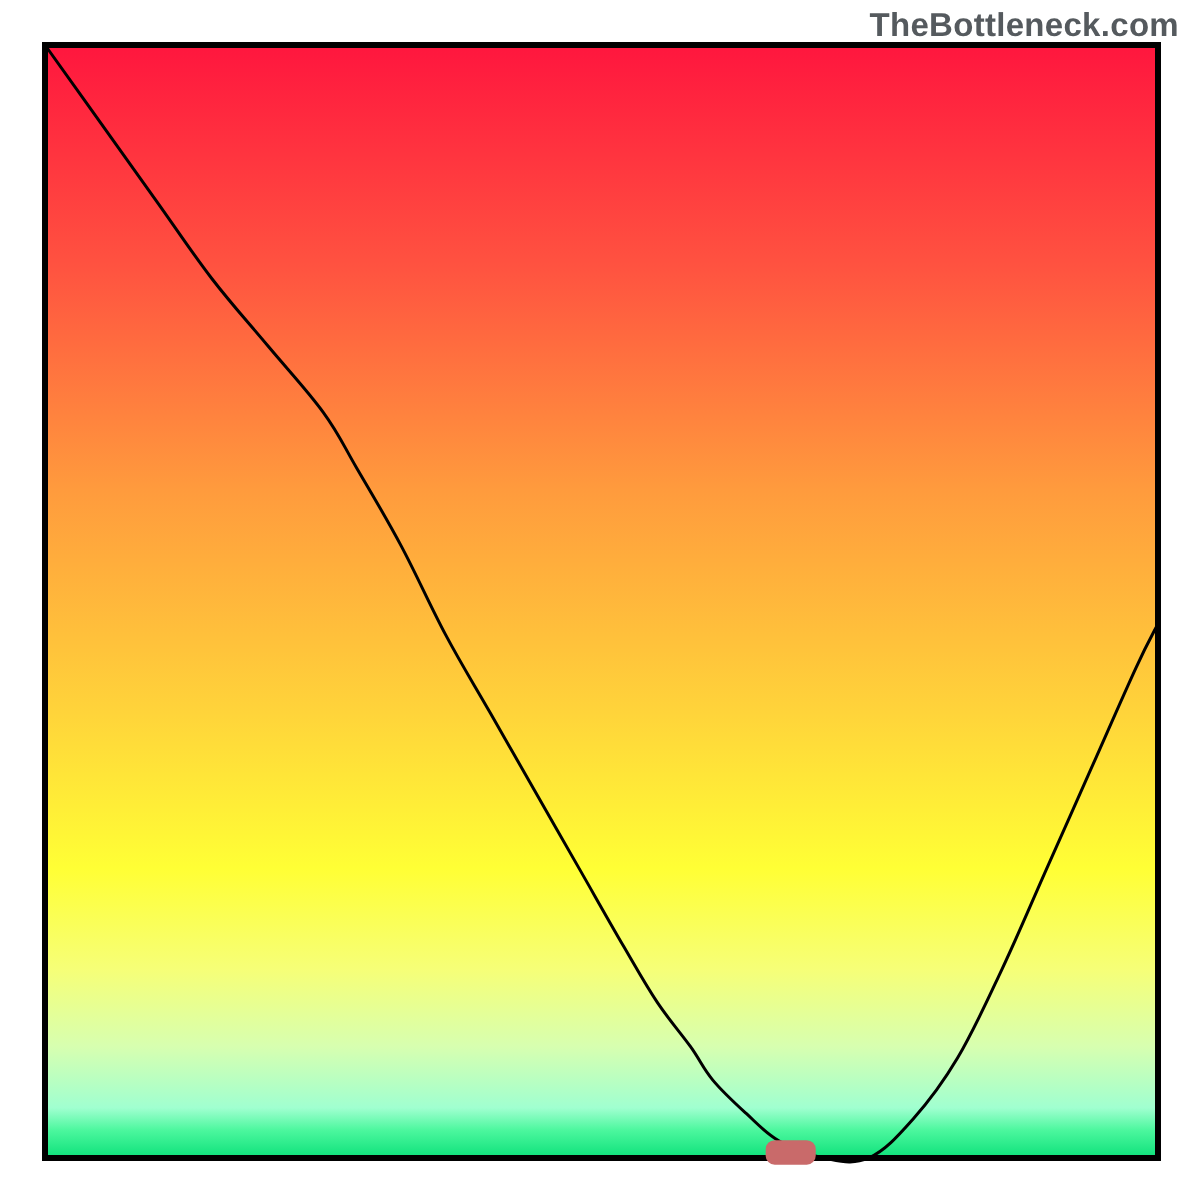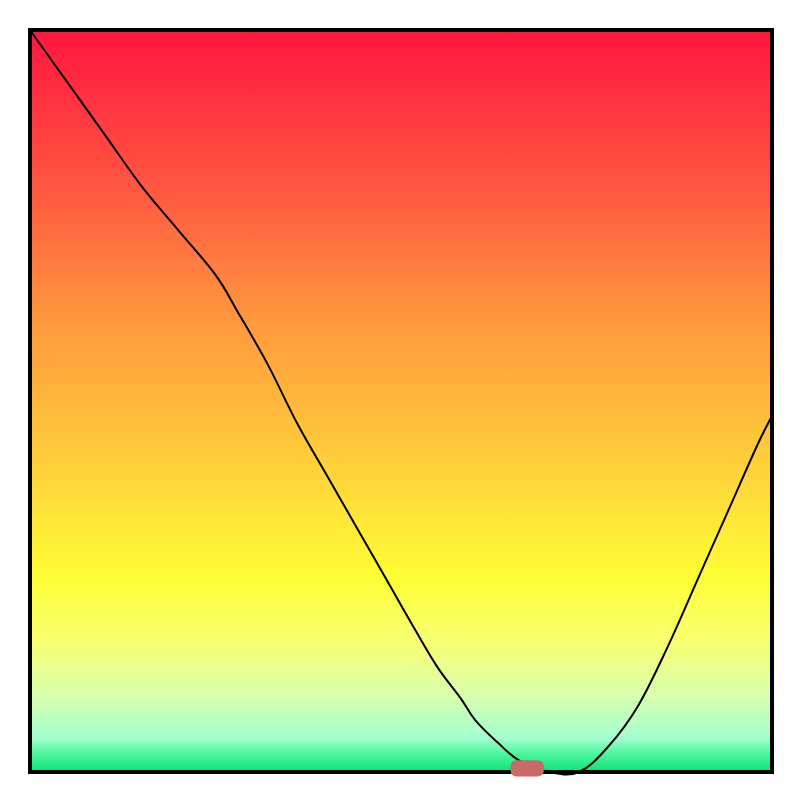--- a/index.html
+++ b/index.html
@@ -51,13 +51,14 @@
           <stop offset="100%" stop-color="#0de17a"></stop>
         </linearGradient>
     </defs>
 
     <rect id="plot-rect" stroke="#000000" stroke-width="4" x="30" y="30" width="742" height="742" fill="url(#bg-grad)"></rect>
 
     <path id="curve-path" fill="none" d="M 30 30 C 36.678 39.34919999999999, 53.74399999999999 63.24159999999994, 67.1 81.93999999999994 C 80.45599999999999 100.63839999999993, 90.844 115.1816, 104.2 133.88 C 117.55600000000001 152.5784, 127.94400000000002 168.45719999999994, 141.3 185.81999999999994 C 154.656 203.18279999999993, 165.044 214.31280000000004, 178.4 230.34000000000003 C 191.756 246.36720000000003, 204.8152 260.16839999999996, 215.5 274.85999999999996 C 226.1848 289.55159999999995, 228.41080000000002 295.9328, 237.76000000000002 311.96 C 247.10920000000002 327.9872, 256.7552 343.866, 267.44 363.9 C 278.1248 383.93399999999997, 286.4352 403.22600000000006, 297.12 423.26000000000005 C 307.8048 443.29400000000004, 316.1152 456.5016, 326.8 475.2 C 337.4848 493.8984, 345.7952 508.4416, 356.48 527.14 C 367.1648 545.8384, 375.4752 560.3815999999999, 386.15999999999997 579.0799999999999 C 396.84479999999996 597.7783999999999, 406.49080000000004 614.9928, 415.84000000000003 631.02 C 425.1892 647.0472, 430.0864 656.0996, 438.1 668.12 C 446.1136 680.1404, 453.68199999999996 688.4508, 460.35999999999996 697.8 C 467.03799999999995 707.1492, 468.522 712.0464, 475.2 720.06 C 481.878 728.0735999999999, 489.4464 734.9742, 497.46 742.32 C 505.4736 749.6658000000001, 510.37080000000003 755.5276, 519.72 760.87 C 529.0692 766.2124, 538.7152 769.9966, 549.4 772 C 560.0848 774.0034, 568.3952 776.6746, 579.08 772 C 589.7648 767.3254, 598.0752 758.0504, 608.76 746.03 C 619.4448 734.0096, 627.7552 723.2506000000001, 638.4399999999999 705.22 C 649.1247999999999 687.1894, 657.4352 668.5652, 668.12 645.86 C 678.8048 623.1548, 687.1152000000001 603.1207999999999, 697.8000000000001 579.0799999999999 C 708.4848000000001 555.0391999999999, 716.7951999999999 536.3408, 727.4799999999999 512.3 C 738.1647999999999 488.25919999999996, 749.1464 462.8828, 757.16 445.52 C 765.1736 428.1572, 769.3288 421.18240000000003, 772 415.84000000000003" stroke="#000000" stroke-width="2" stroke-linecap="round" stroke-linejoin="round"></path>
 
     <rect id="marker-rect" rx="6" ry="6" x="510.4450000000001" y="760.1279999999999" width="33.39" height="16.324" fill="#c96a6a"></rect>
   </svg>
+  <div class="watermark">TheBottleneck.com</div>
 </div>
 
 </body></html>

